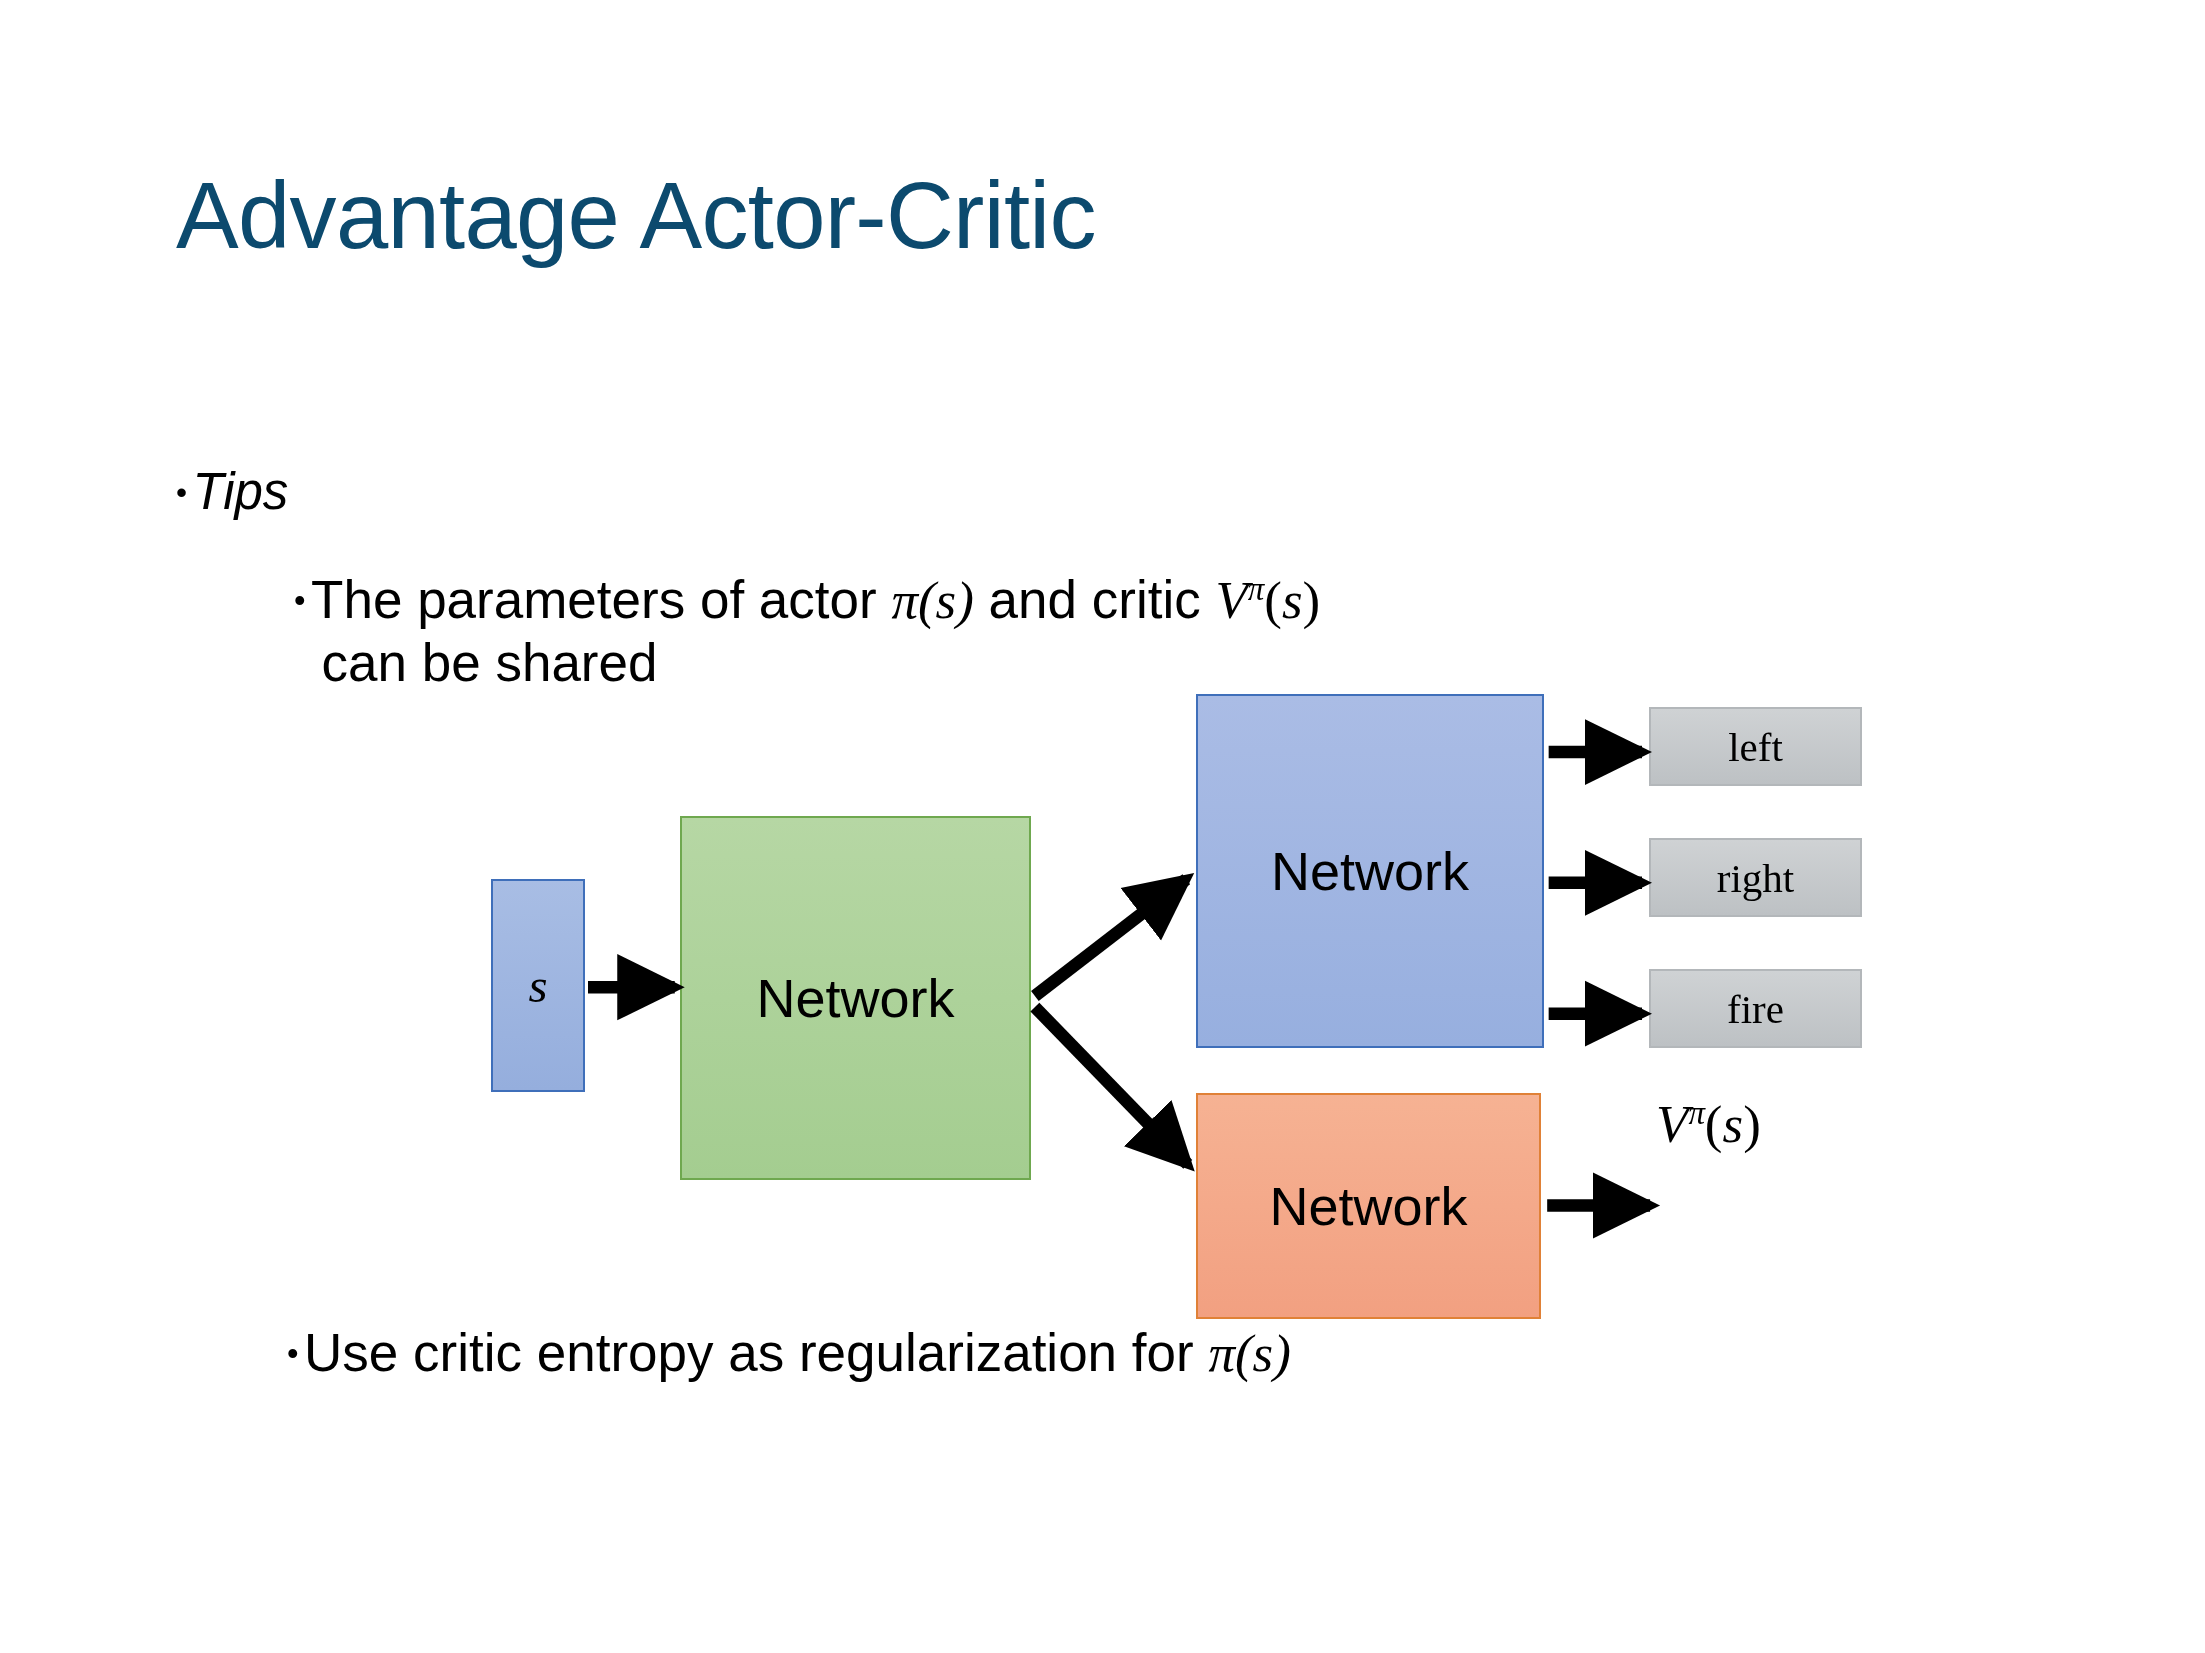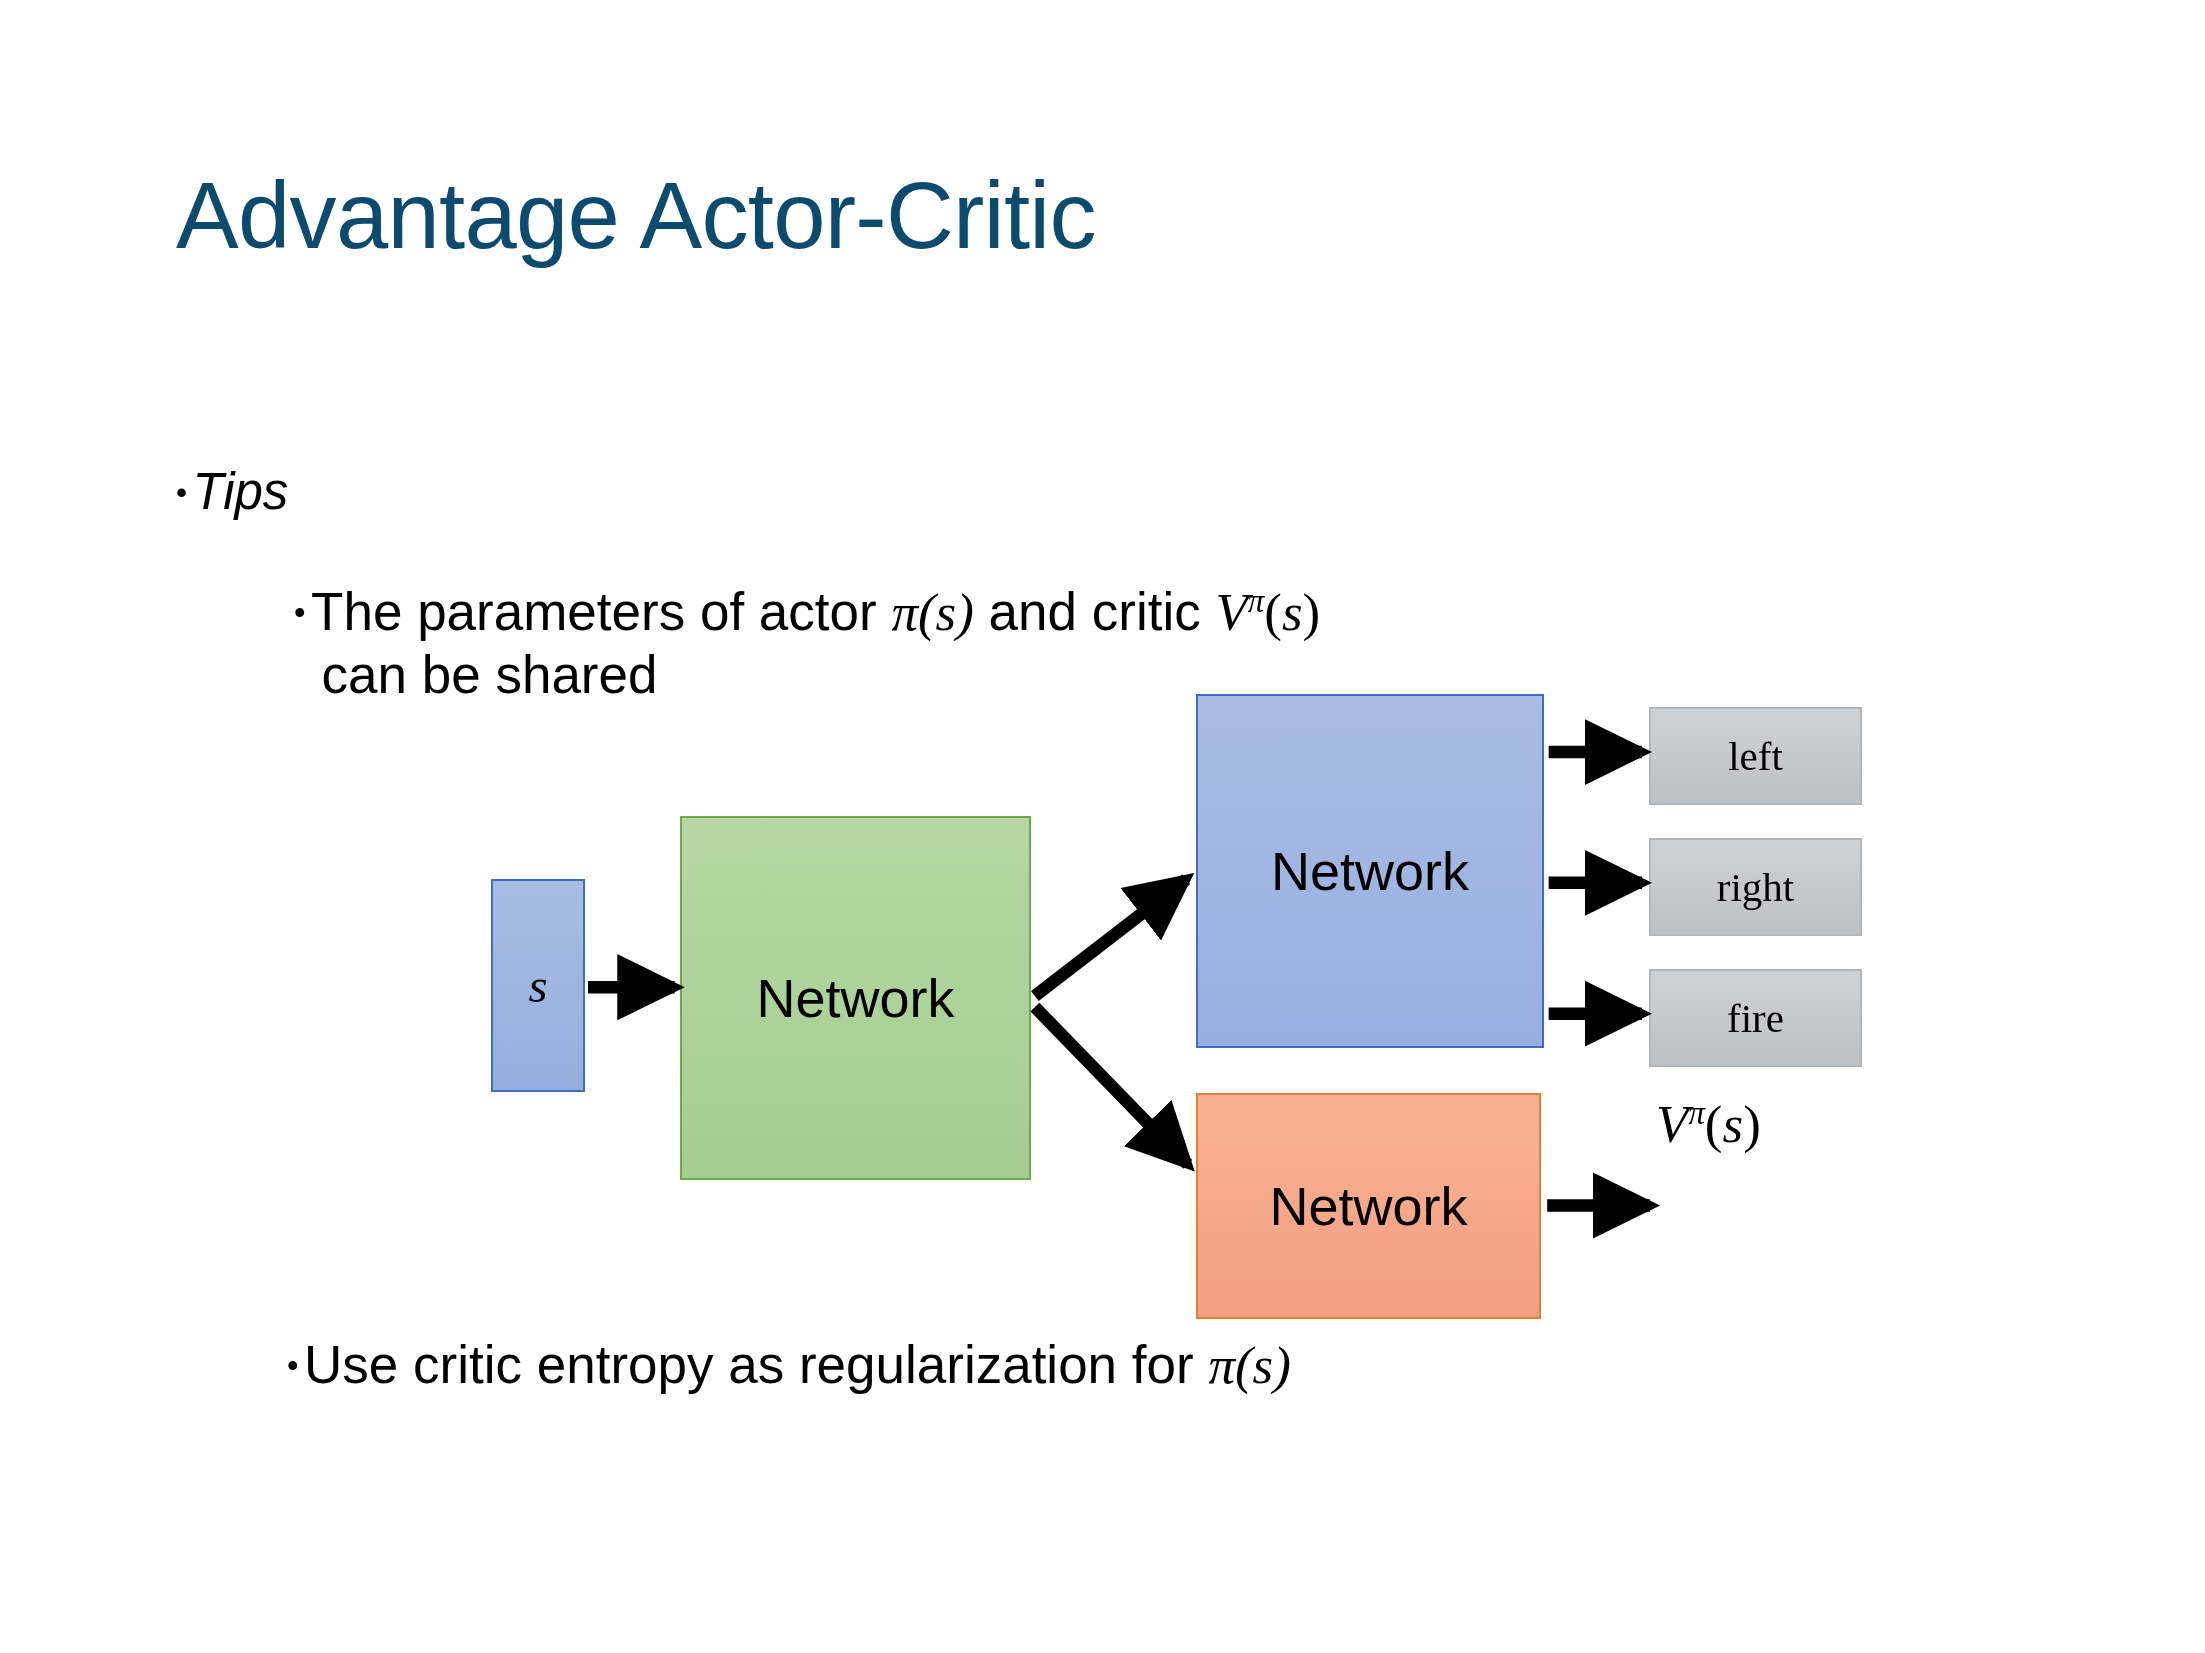--- a/index.html
+++ b/index.html
@@ -40,21 +40,20 @@
   .bullet-l1 {
     position: absolute;
     font-size: 51px;
     line-height: 1.12;
     white-space: nowrap;
   }
   .bullet-l2 {
     position: absolute;
     font-size: 53px;
     line-height: 1.14;
-    margin-top: 12px;
   }
   .bullet-l3 {
     position: absolute;
     font-size: 49px;
     line-height: 1.14;
     white-space: nowrap;
   }
   .dot {
     display: inline-block;
     width: 0.52em;
@@ -116,21 +115,21 @@
   .box-orange {
     left: 1196px; top: 1093px;
     width: 345px; height: 226px;
     background: linear-gradient(180deg, #f6b293 0%, #f2a081 100%);
     border: 2.2px solid #e08137;
   }
   .box-orange .lbl { font-size: 54px; }
 
   .box-gray {
     left: 1649px;
-    width: 213px; height: 98px;
+    width: 213px; height: 79px;
     background: linear-gradient(180deg, #cfd2d4 0%, #bdc1c4 100%);
     border: 2.2px solid #b3b7ba;
   }
   .box-gray .lbl {
     font-family: "Liberation Serif", serif;
     font-size: 41px;
   }
   .gray-1 { top: 707px; }
   .gray-2 { top: 838px; }
   .gray-3 { top: 969px; }

